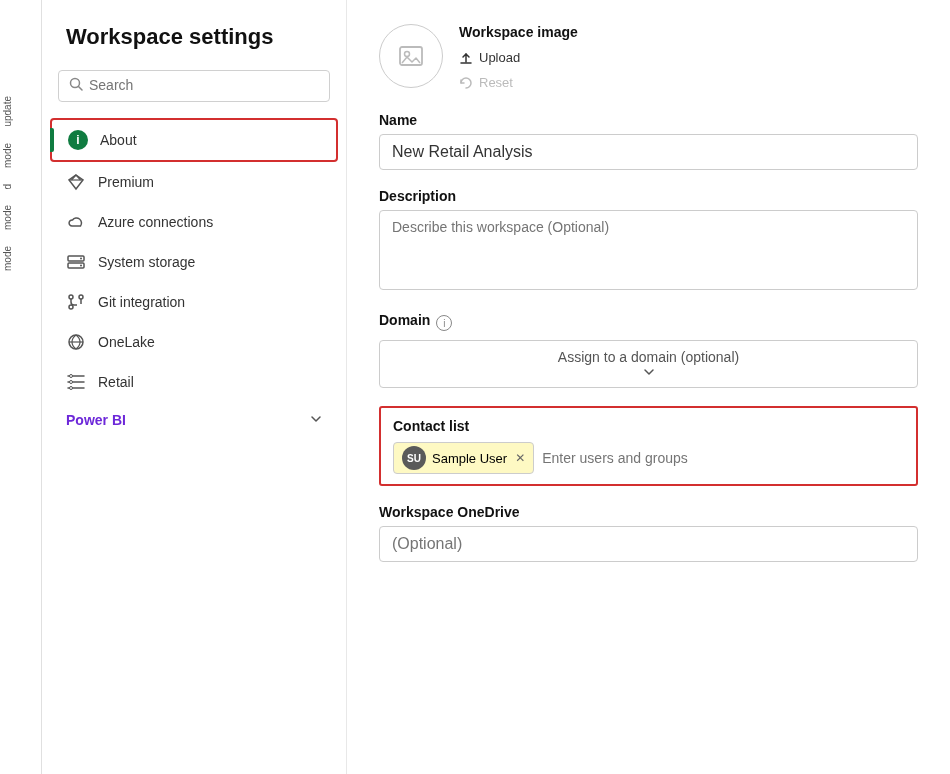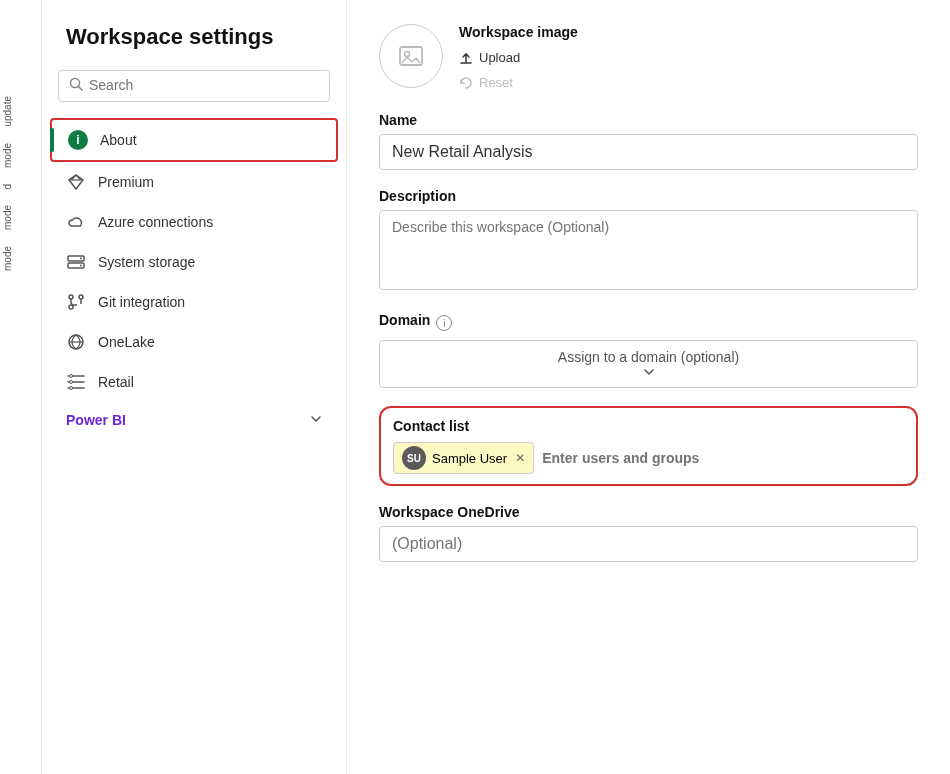--- a/index.html
+++ b/index.html
@@ -254,21 +254,21 @@
       display: inline-flex;
       align-items: center;
       justify-content: center;
       font-size: 10px;
       color: #888;
       cursor: pointer;
     }
 
     .contact-list-section {
       border: 2px solid #d32f2f;
-      border-radius: 12px;
+      border-radius: 3px;
       padding: 10px 12px;
       margin-bottom: 4px;
     }
 
     .contact-list-label {
       font-size: 14px;
       font-weight: 600;
       color: #111;
       margin-bottom: 8px;
     }
@@ -309,21 +309,20 @@
       cursor: pointer;
       color: #666;
       font-size: 12px;
       margin-left: 2px;
     }
 
     .contact-input-placeholder {
       font-size: 14px;
       color: #a16207;
       flex: 1;
-      font-weight: bold;
     }
   </style>
 </head>
 <body>
 
 <div class="left-strip">
   <span class="left-strip-label">update</span>
   <span class="left-strip-label">mode</span>
   <span class="left-strip-label">d</span>
   <span class="left-strip-label">mode</span>

